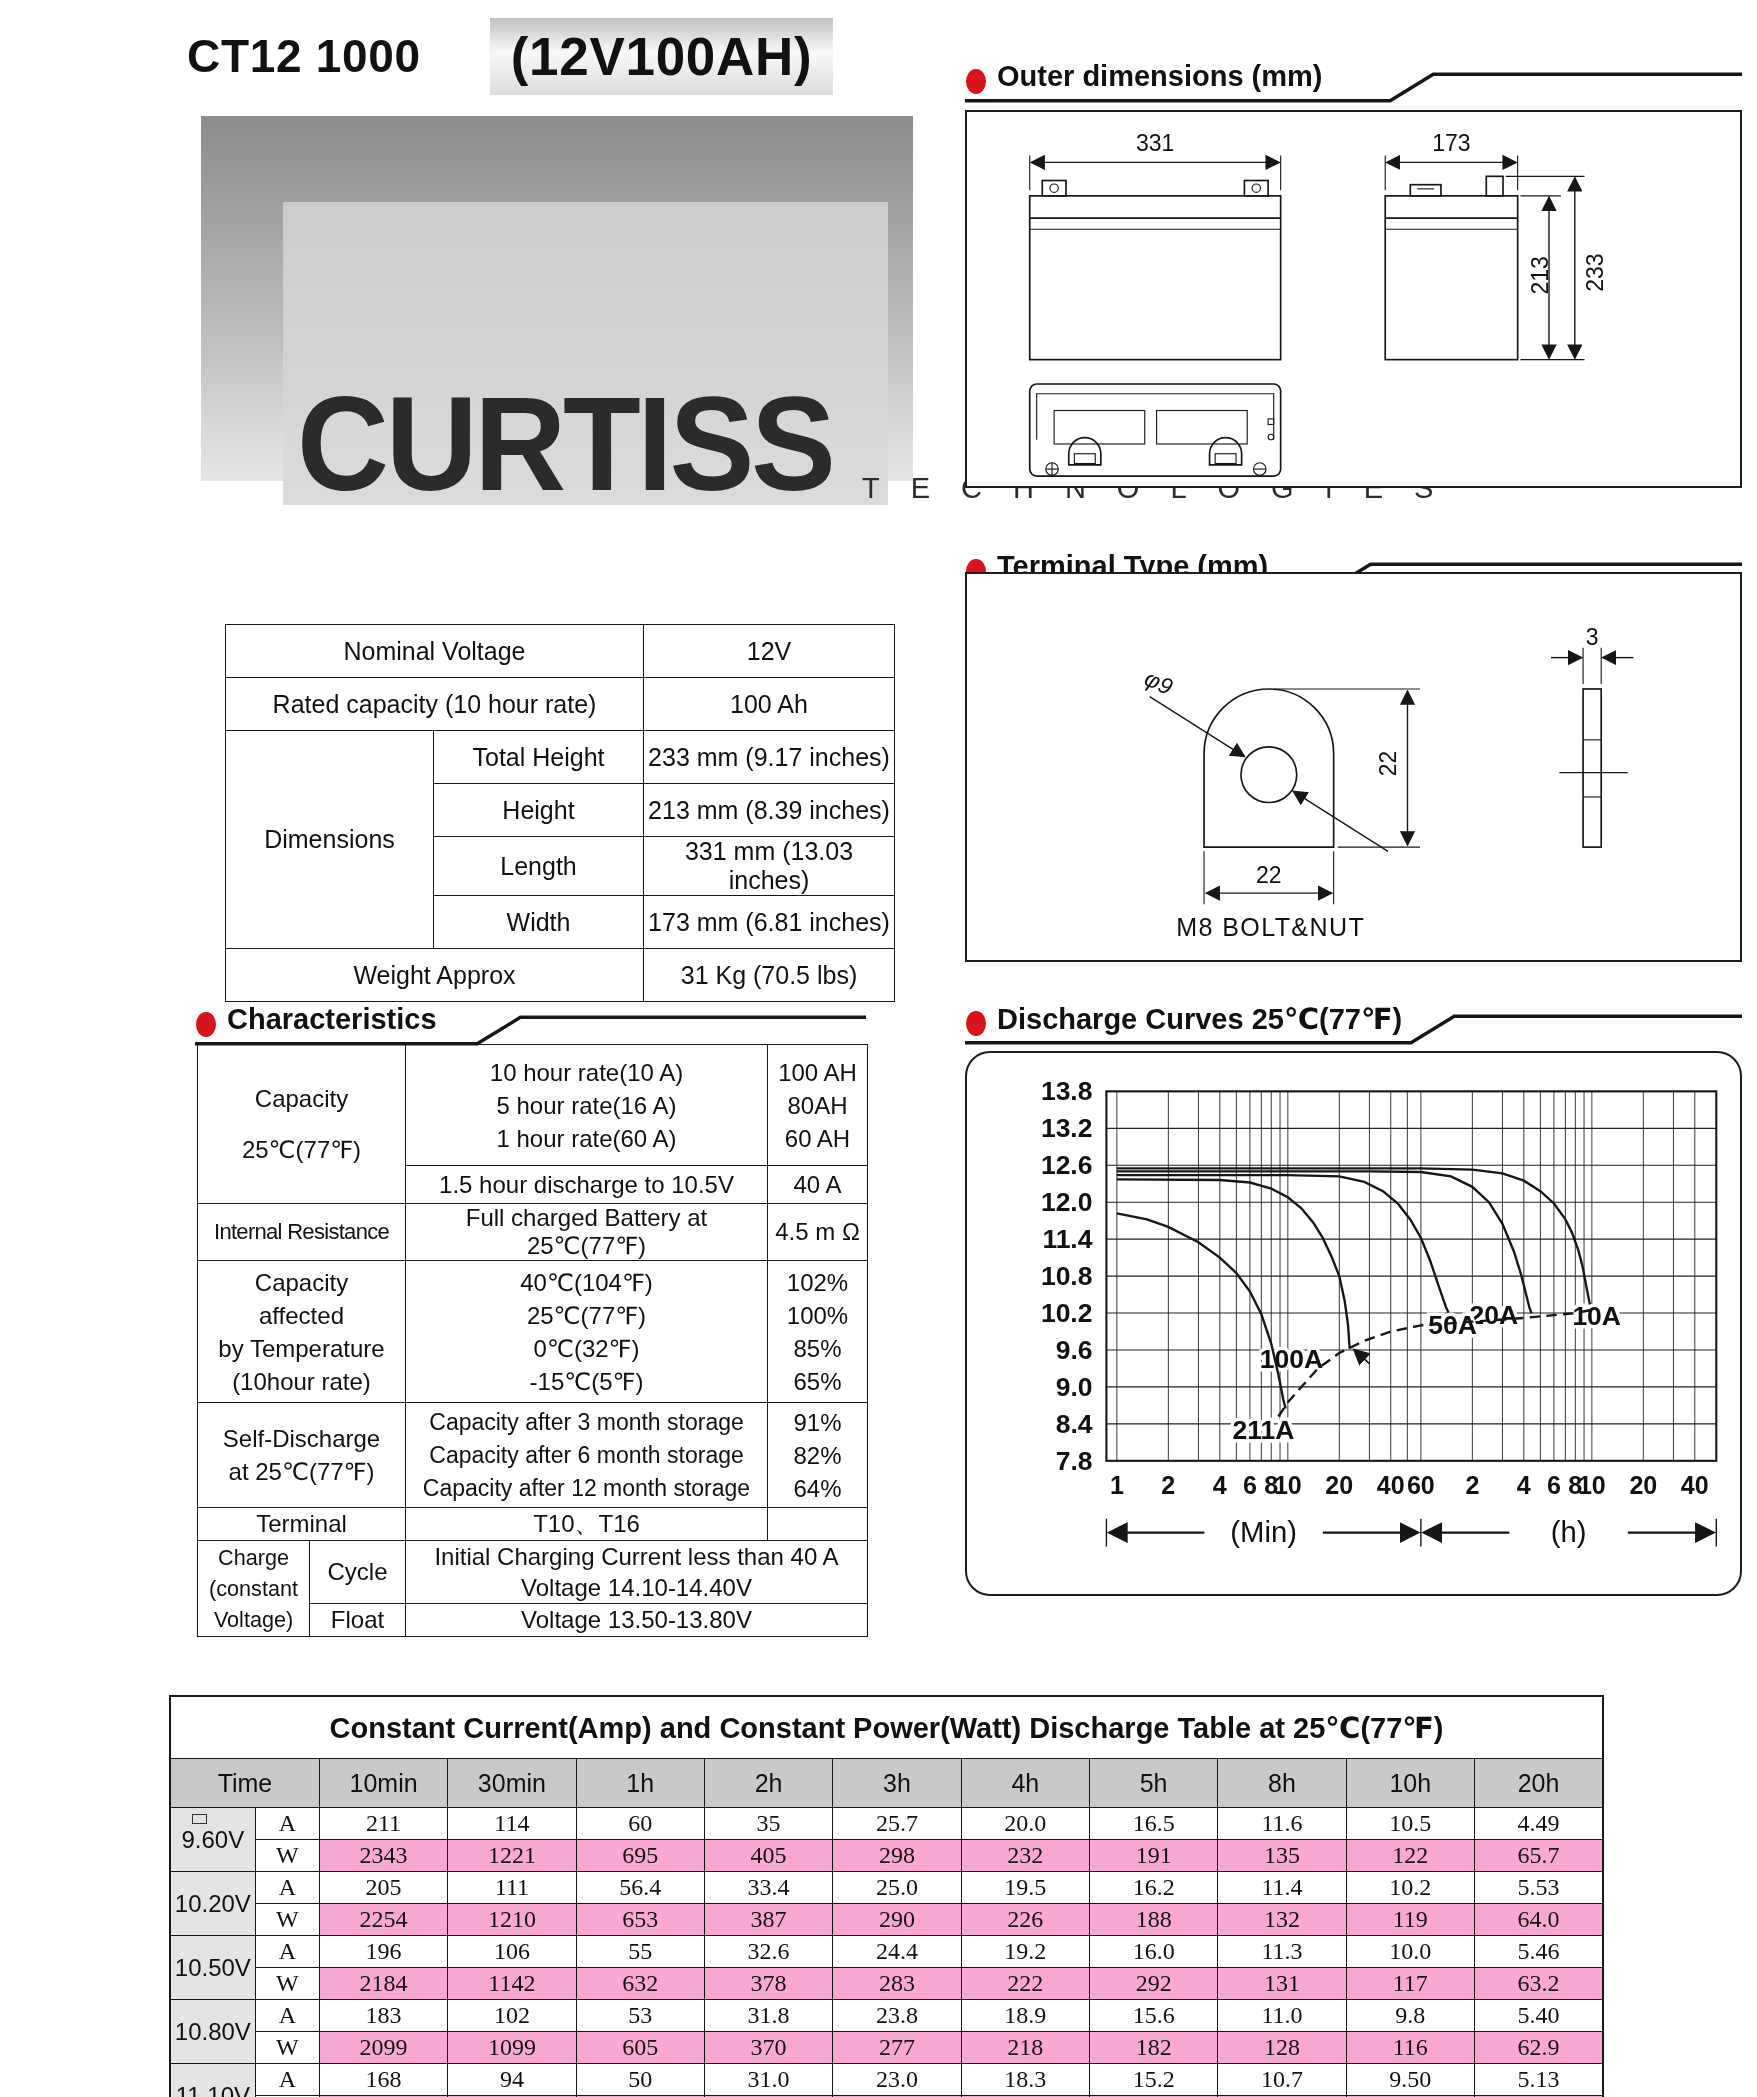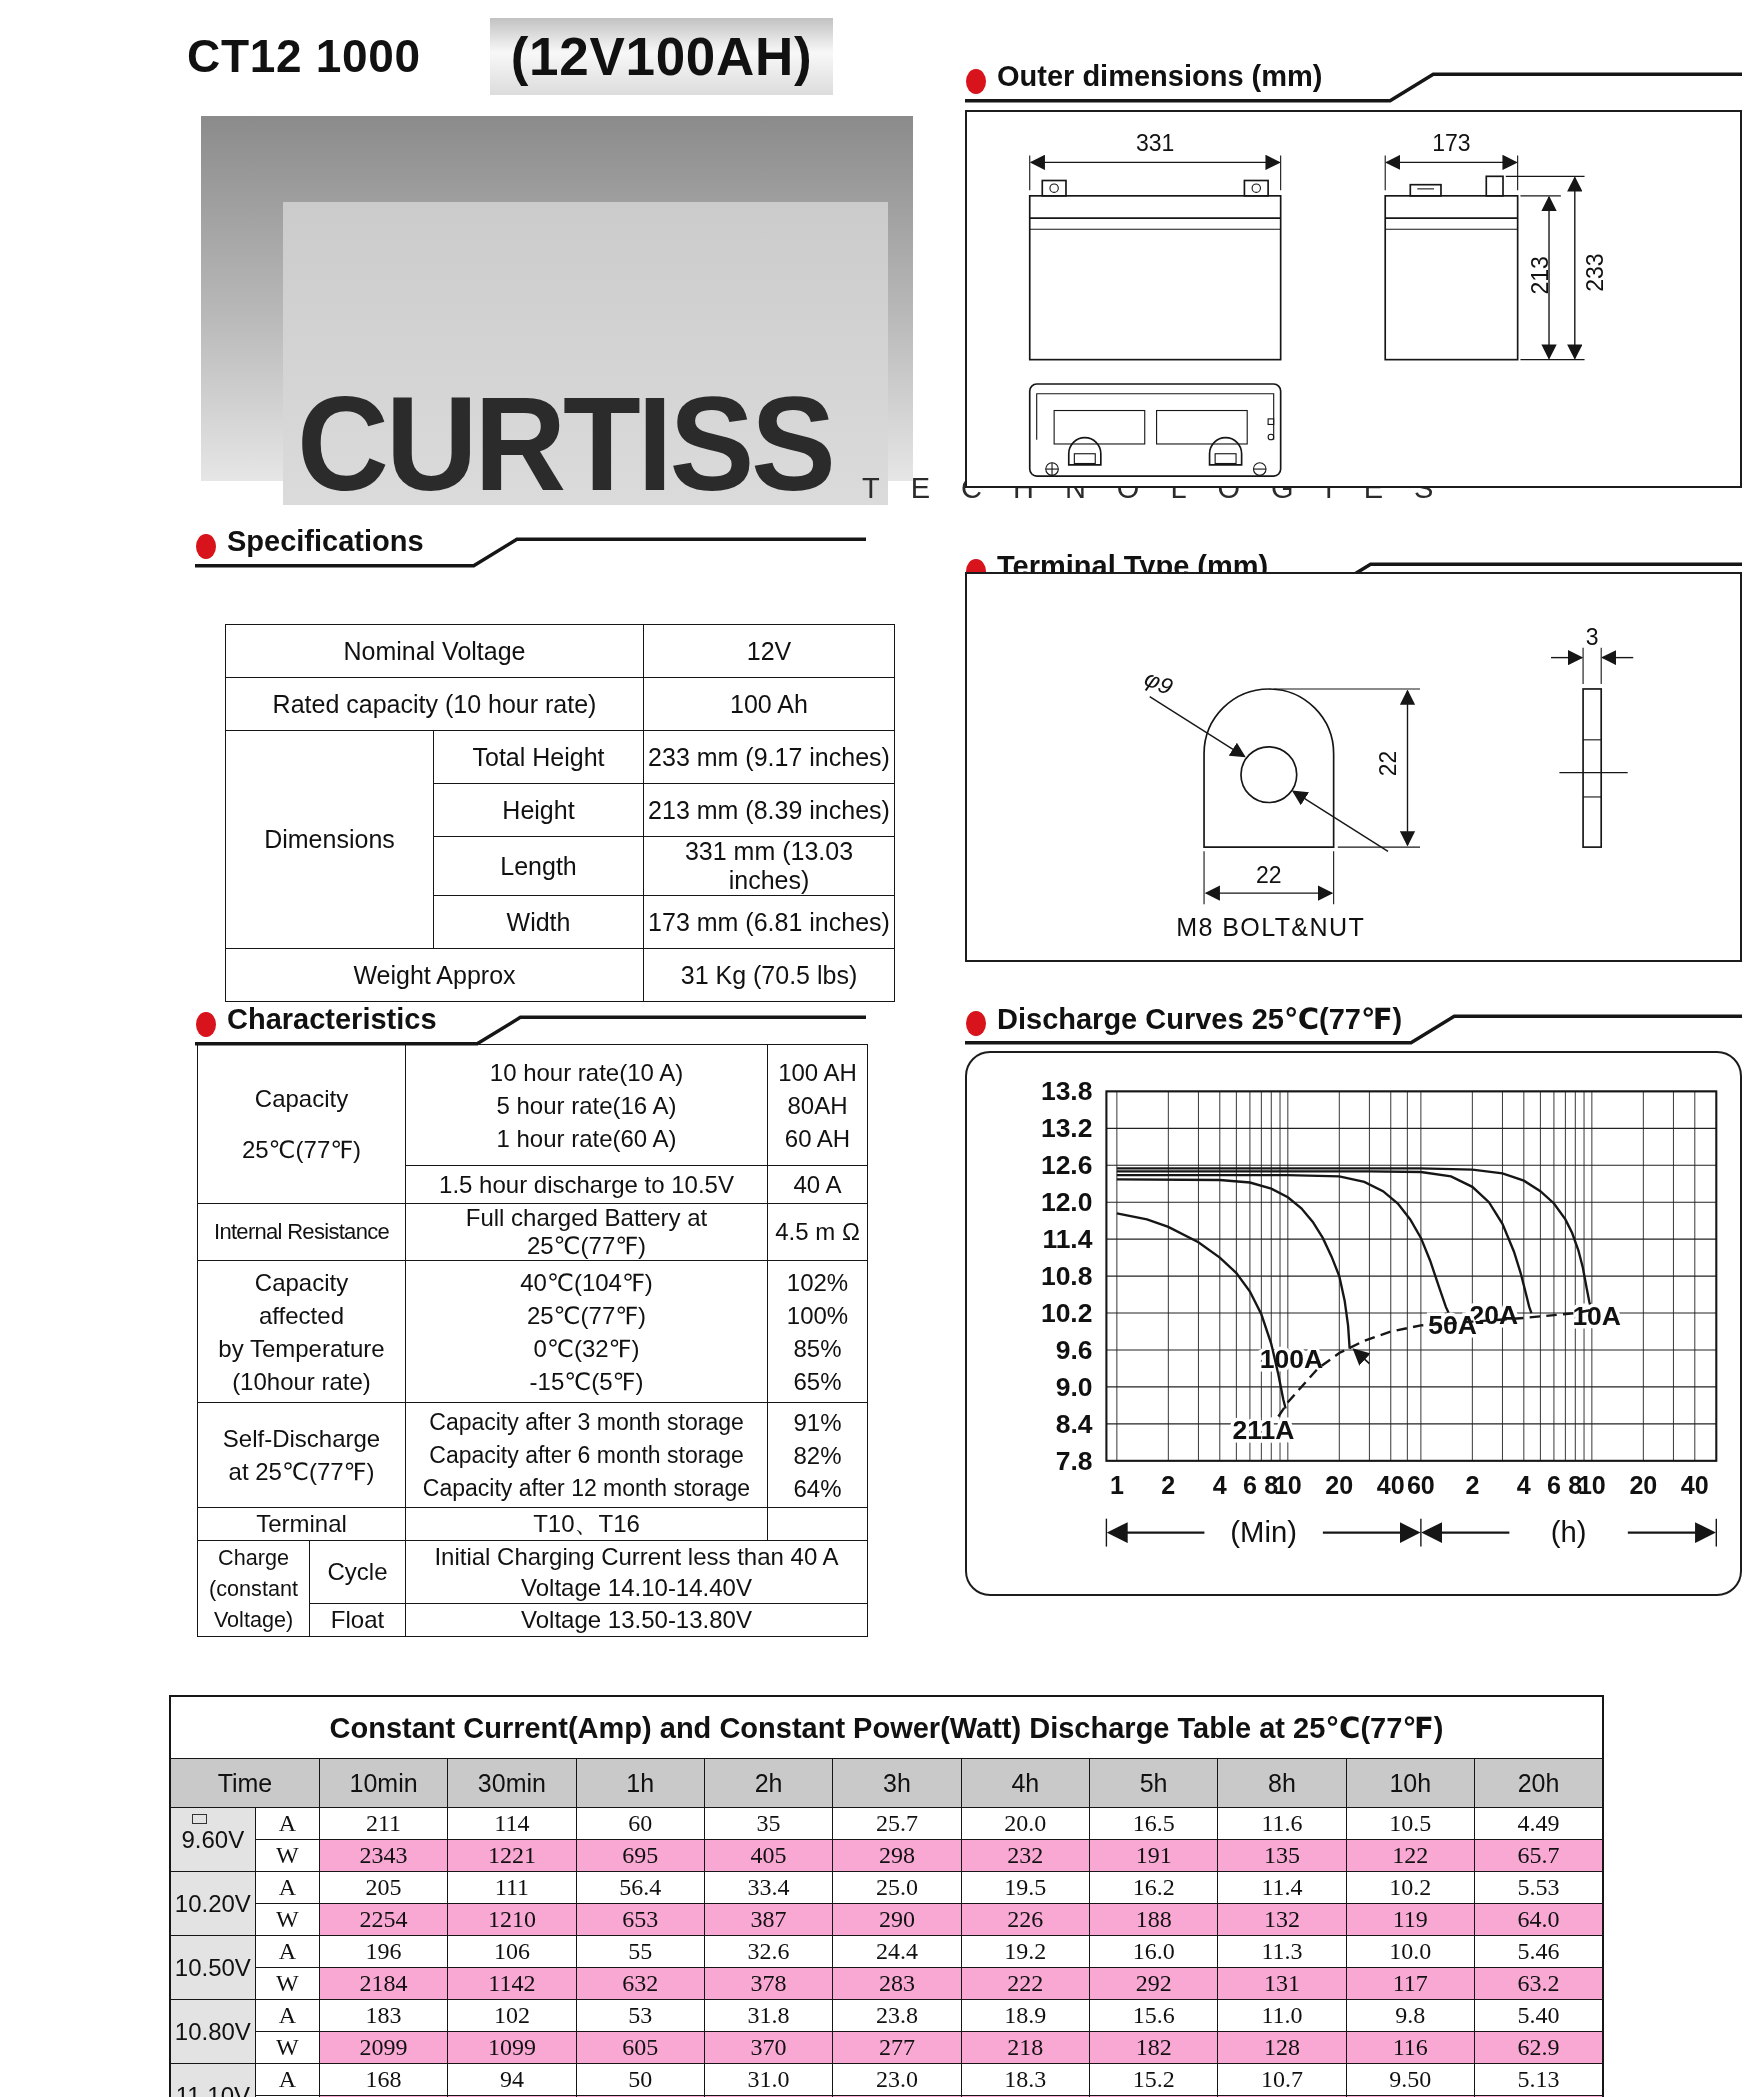--- a/index.html
+++ b/index.html
@@ -84,27 +84,20 @@
   </div>
 
   <div class="sec-header" style="left:965px;top:59px;width:777px;">
     <svg width="777" height="46" viewBox="0 0 1115 66">
         <path d="M0,60 H610 L672,22 H1115" stroke="#161616" stroke-width="5" fill="none"></path>
       </svg>
     <span class="dot"></span>
     <span class="lbl">Outer dimensions (mm)</span>
   </div>
 
-  <div class="sec-header" style="left:195px;top:524px;width:671px;">
-    <svg width="671" height="46" viewBox="0 0 963 66">
-        <path d="M0,60 H400 L462,22 H963" stroke="#161616" stroke-width="5" fill="none"></path>
-      </svg>
-    <span class="dot"></span>
-    <span class="lbl">Specifications</span>
-  </div>
 
   <div class="sec-header" style="left:965px;top:549px;width:777px;">
     <svg width="777" height="46" viewBox="0 0 1115 66">
         <path d="M0,60 H520 L582,22 H1115" stroke="#161616" stroke-width="5" fill="none"></path>
       </svg>
     <span class="dot"></span>
     <span class="lbl">Terminal Type (mm)</span>
   </div>
 
   <div class="sec-header" style="left:195px;top:1002px;width:671px;">

